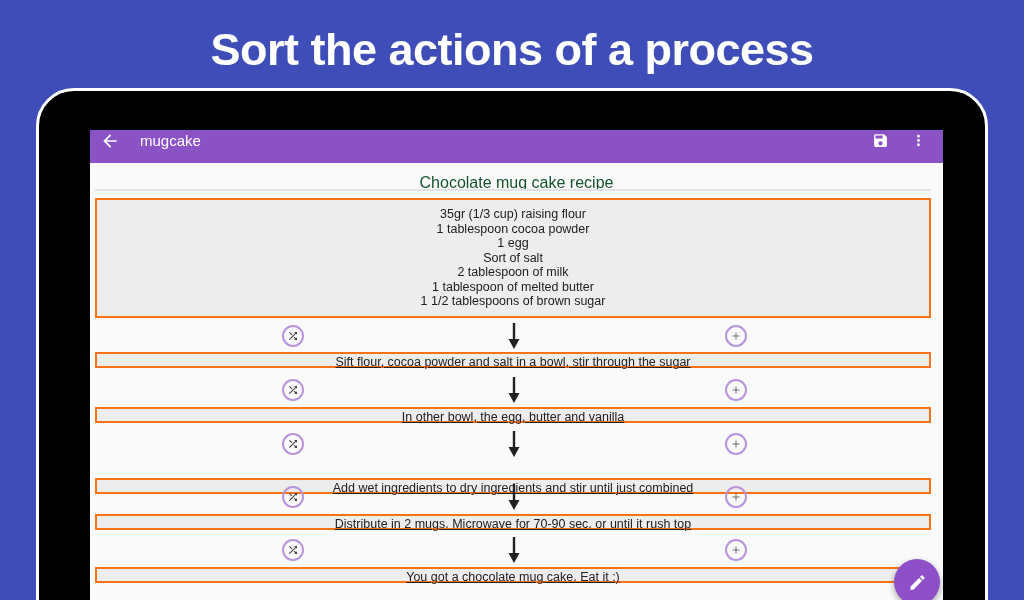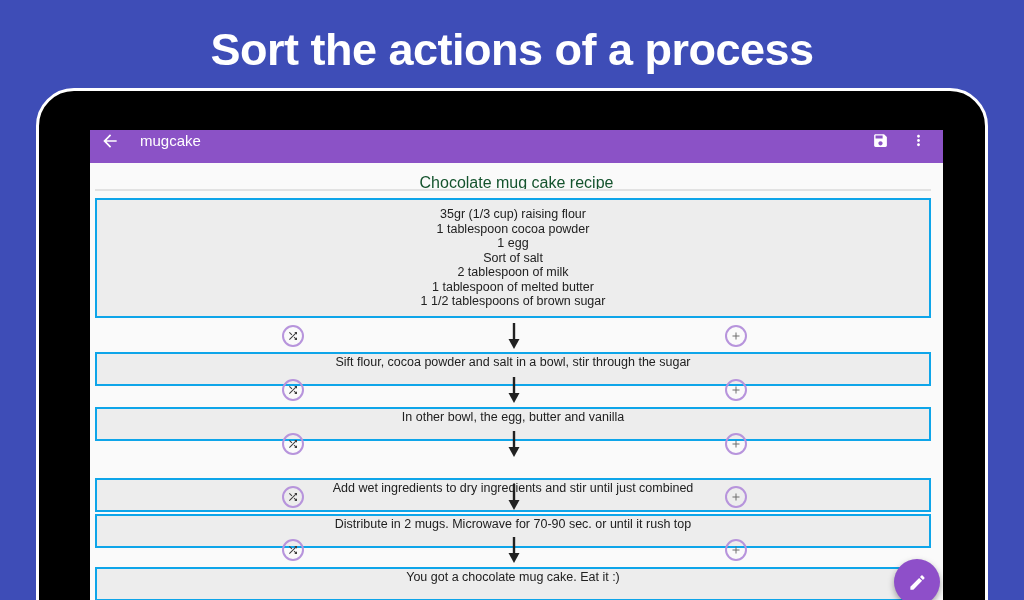--- a/index.html
+++ b/index.html
@@ -42,29 +42,29 @@
   .process-title {
     position:absolute; top:44px; left:0; width:100%; text-align:center;
     font-size:16px; color:#14532d;
   }
   .title-divider {
     position:absolute; top:59px; left:5px; width:836px; height:2px;
     background:#A6A6A6; border-bottom:2px solid #E2E2E2;
   }
   .node {
     position:absolute; left:5px; width:836px;
-    background:#EDEDED; border:2px solid #0ea5e9;
+    background:#EDEDED; border:2px solid #f97316;
     text-align:center; color:#212121; font-size:12.5px; cursor:pointer;
   }
   .node.ingredients {
     top:68px; height:120px;
     display:flex; flex-direction:column; justify-content:center;
     line-height:14.6px;
   }
-  .node.step { height:34px; line-height:17px; }
+  .node.step { height:16px; line-height:17px;text-decoration:underline; }
   #step0 { top:222px; } #step1 { top:277px; } #step2 { top:348px; }
   #step3 { top:384px; } #step4 { top:437px; }
   .connector { position:absolute; left:5px; width:836px; height:32px; }
   #conn0 { top:190px; } #conn1 { top:244px; } #conn2 { top:298px; }
   #conn3 { top:351px; } #conn4 { top:404px; }
   .circle-btn {
     position:absolute; top:5px; width:22px; height:22px; border-radius:50%;
     border:2px solid #B794DC; background:transparent; cursor:pointer;
     display:flex; align-items:center; justify-content:center; padding:0;
   }

